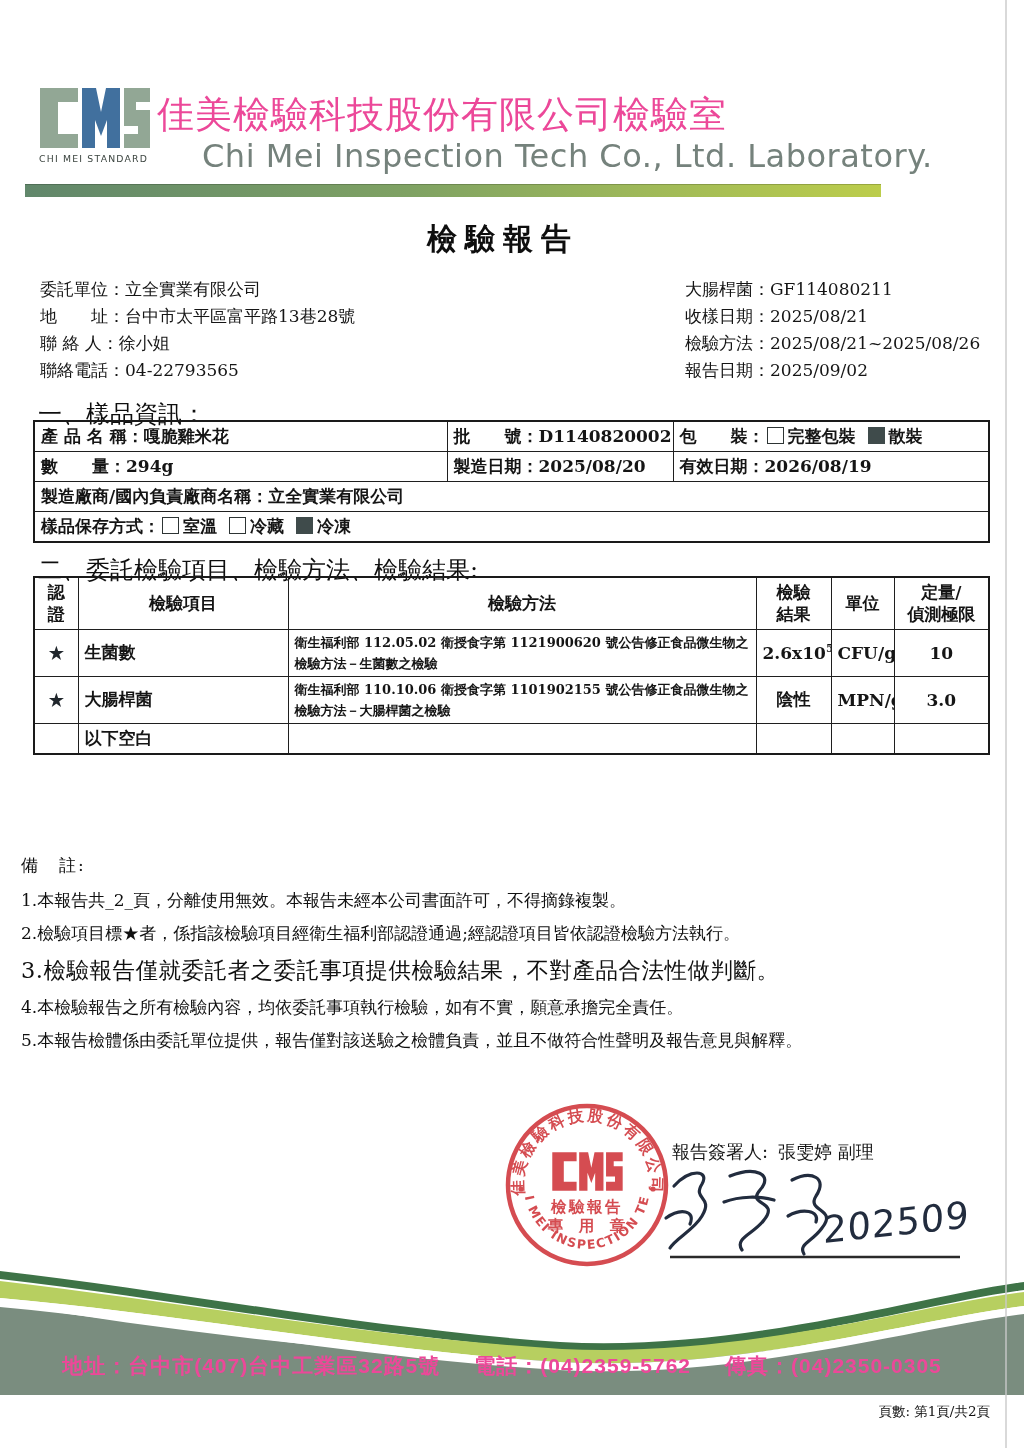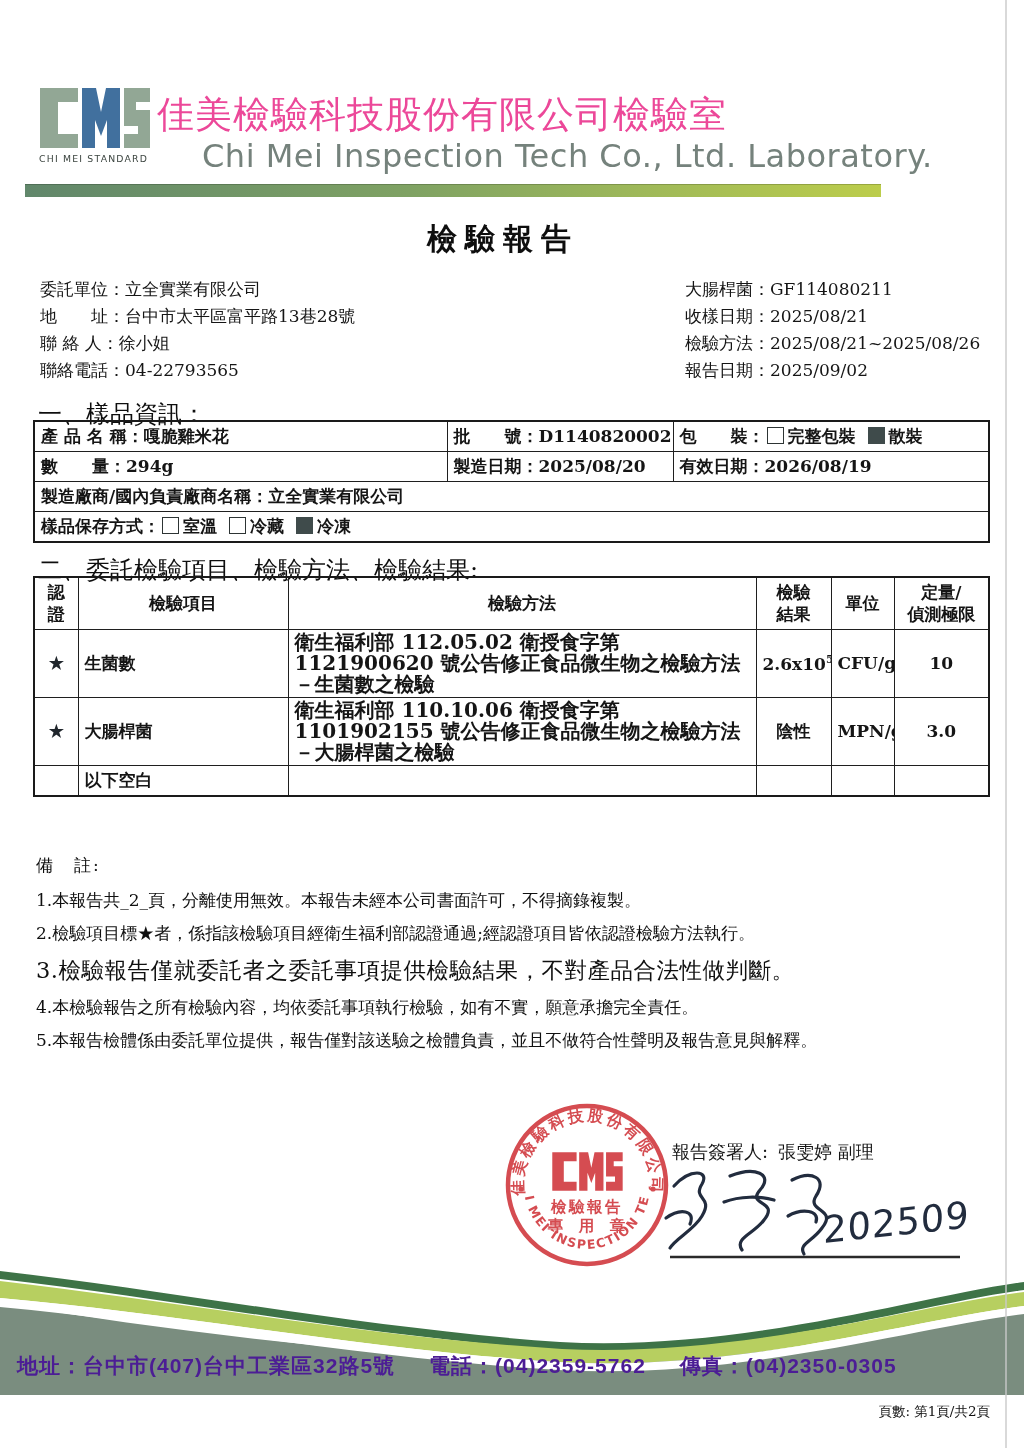--- a/index.html
+++ b/index.html
@@ -30,38 +30,38 @@
         font-size:17px;padding:2px 6px;overflow:hidden;}
   table.doc{border:2px solid #1a1a1a;}
 
   .sample-table{left:33px;top:420px;width:955px;}
   .sample-table td{height:25px;white-space:nowrap;}
 
   .results-table{left:33px;top:576px;width:955px;}
   .results-table th{text-align:center;font-size:16.5px;white-space:pre-line;line-height:22px;}
   .results-table td{font-size:16.5px;}
   .results-table td.c{text-align:center;}
-  .results-table td.method{font-size:20px;line-height:21px;padding:2px 6px;white-space:normal;}
+  .results-table td.method{font-size:13px;line-height:21px;padding:2px 6px;white-space:normal;}
   .star{font-size:18px;color:#20262c;}
   sup{font-size:11px;}
 
   .cb{display:inline-block;width:15px;height:15px;border:1.5px solid #2d3434;background:#fff;
       vertical-align:-2px;margin:0 4px 0 2px;}
   .cb.checked{background:#3f4b4b;border-color:#3f4b4b;}
   .opt{margin-right:10px;}
 
-  .notes{left:36px;top:854px;width:960px;font-size:17px;color:#101010;}
+  .notes{left:21px;top:854px;width:960px;font-size:17px;color:#101010;}
   .notes-heading{margin-bottom:12px;letter-spacing:2px;}
   .note{margin-bottom:10px;white-space:nowrap;}
   .note-large{font-size:22.5px;margin:4px 0 10px 0;letter-spacing:.5px;}
 
   .sign-line{left:672px;top:1140px;font-size:18px;white-space:nowrap;}
   .sign-name{margin-left:10px;}
 
-  .footer-text{left:0;top:1352px;width:1004px;color:#4c1d95;
+  .footer-text{left:0;top:1352px;width:1004px;text-align:center;color:#ec4899;
       font-family:"Liberation Sans","DejaVu Sans",sans-serif;font-size:21px;font-weight:bold;
       letter-spacing:1px;white-space:nowrap;}
   .footer-text span{margin:0 17px;}
 
   .page-number{left:750px;top:1403px;width:240px;text-align:right;font-size:13.5px;color:#111;}
 
   .scan-edge{left:1005px;top:0;width:2px;height:1448px;background:#c9c9c9;opacity:.7;}
 </style>
 </head>
 <body>

